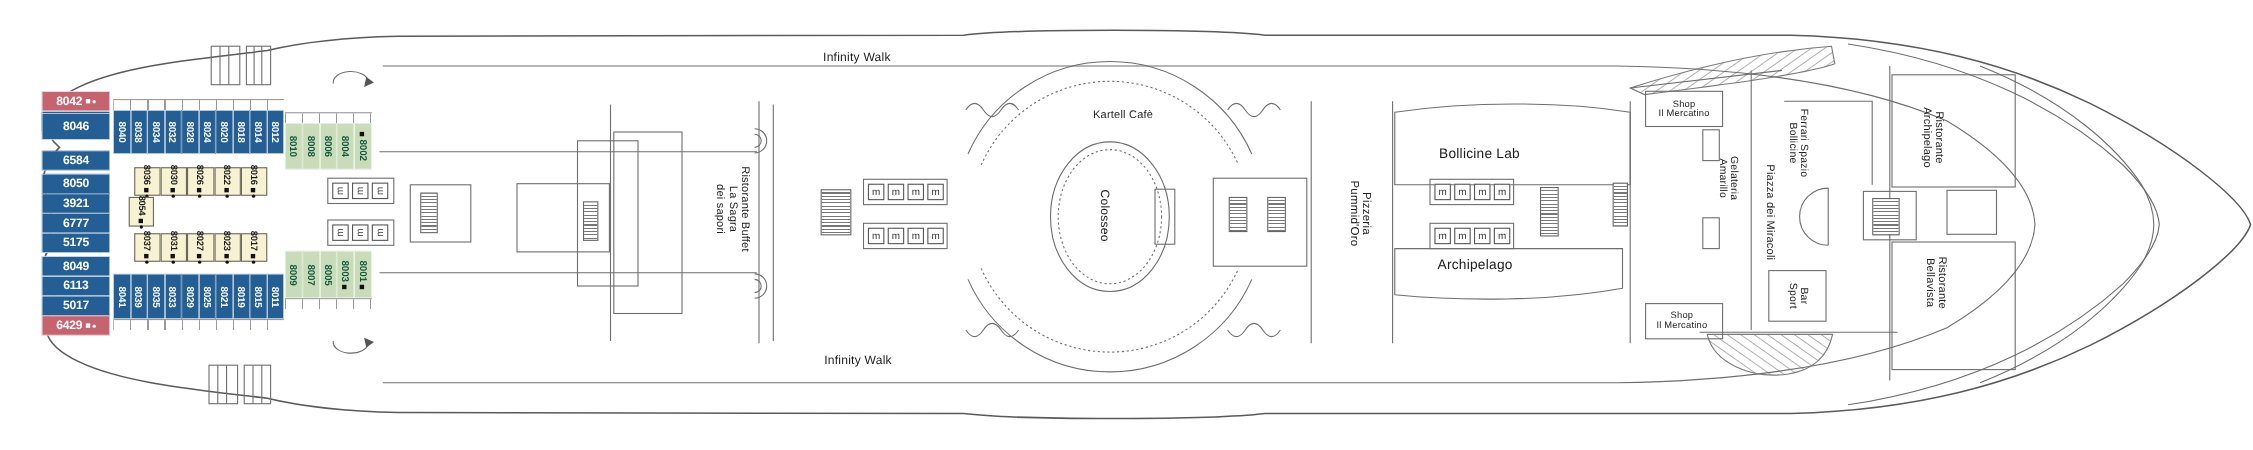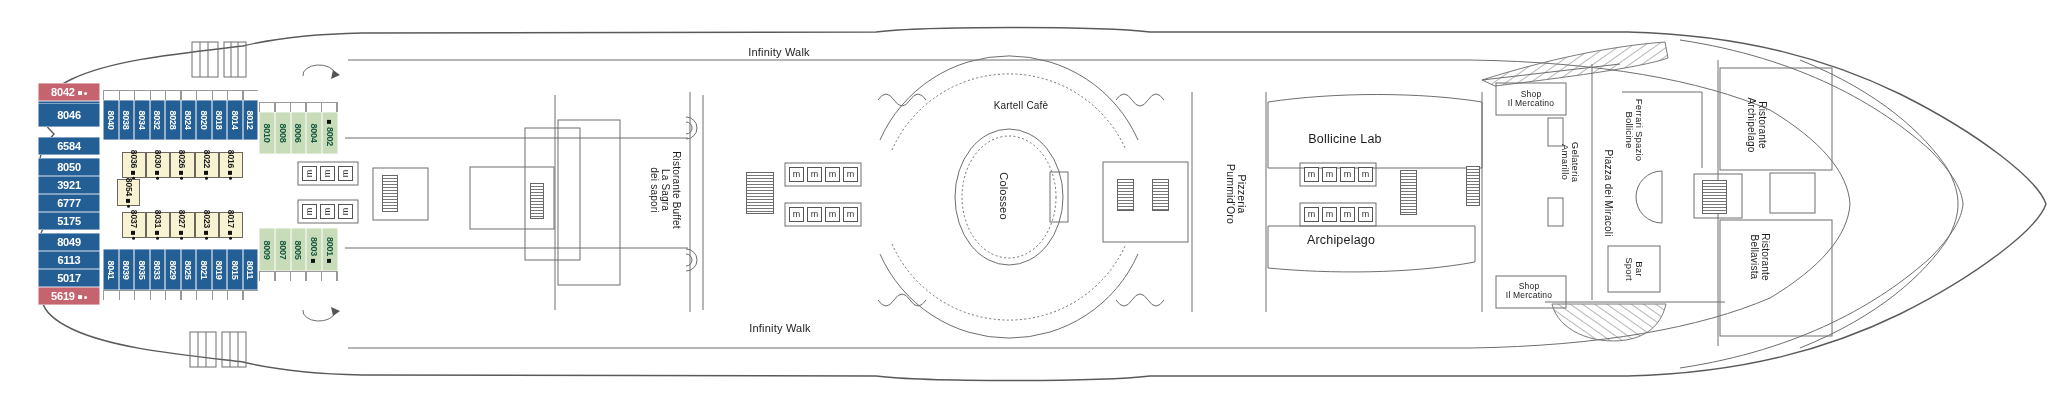--- a/index.html
+++ b/index.html
@@ -203,21 +203,21 @@
       <div class="cab blue hh" style="left: 38px; top: 233px; width: 62px; height: 18px;">
         <span class="t"><span>8049</span></span>
       </div>
       <div class="cab blue hh" style="left: 38px; top: 251px; width: 62px; height: 18px;">
         <span class="t"><span>6113</span></span>
       </div>
       <div class="cab blue hh" style="left: 38px; top: 269px; width: 62px; height: 18px;">
         <span class="t"><span>5017</span></span>
       </div>
       <div class="cab red hh" style="left: 38px; top: 287px; width: 62px; height: 18px;">
-        <span class="t"><span>5619</span><span class="sq"></span><span class="dt"></span></span>
+        <span class="t"><span>6429</span><span class="sq"></span><span class="dt"></span></span>
       </div>
       <div class="cab blue vv" style="left: 103px; top: 100px; width: 15.5px; height: 40px;">
         <span class="t"><span>8040</span></span>
       </div>
       <div class="cab blue vv" style="left: 118.5px; top: 100px; width: 15.5px; height: 40px;">
         <span class="t"><span>8038</span></span>
       </div>
       <div class="cab blue vv" style="left: 134px; top: 100px; width: 15.5px; height: 40px;">
         <span class="t"><span>8034</span></span>
       </div>

